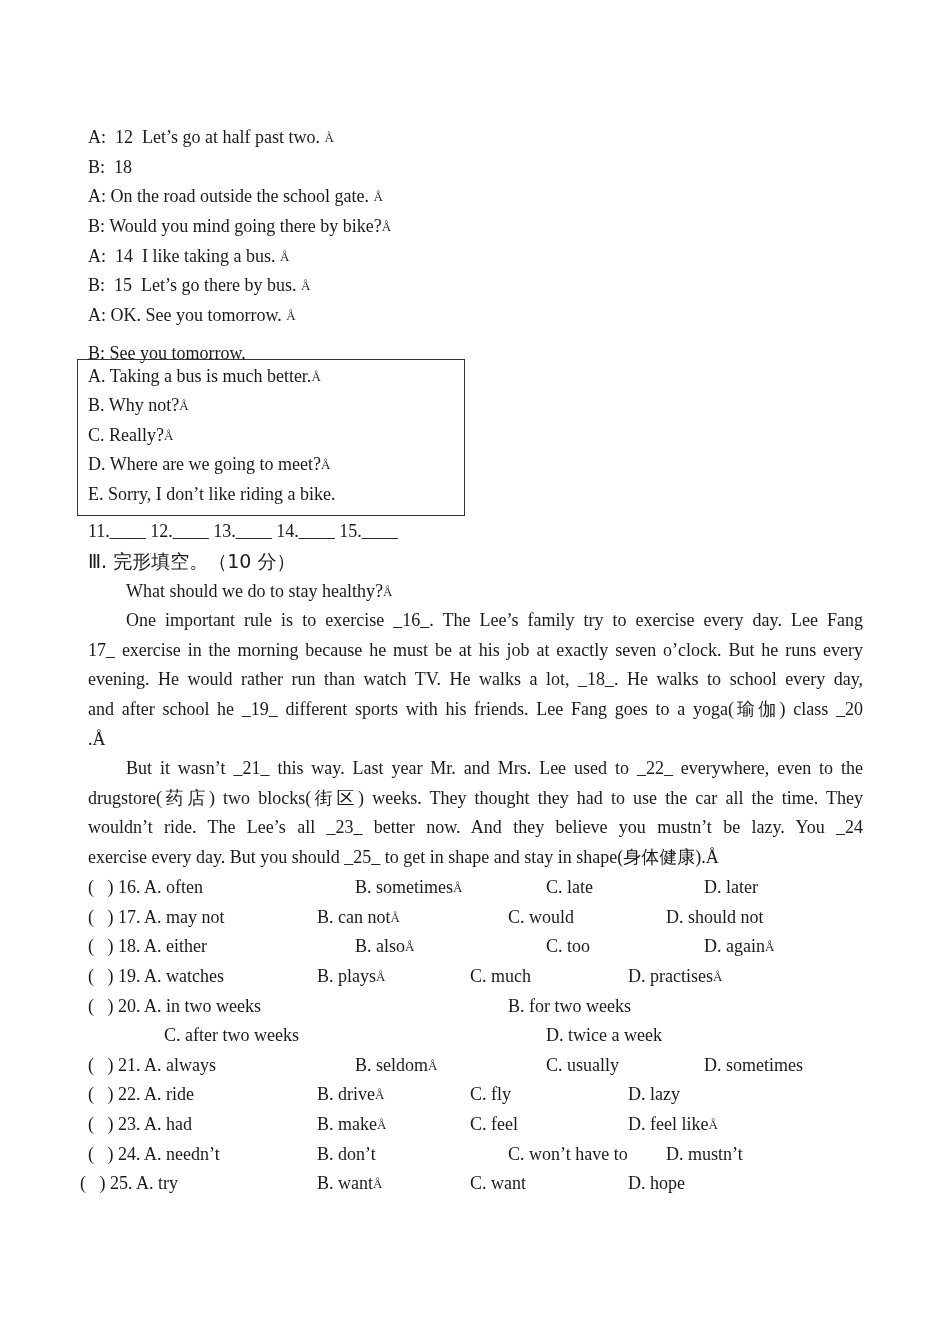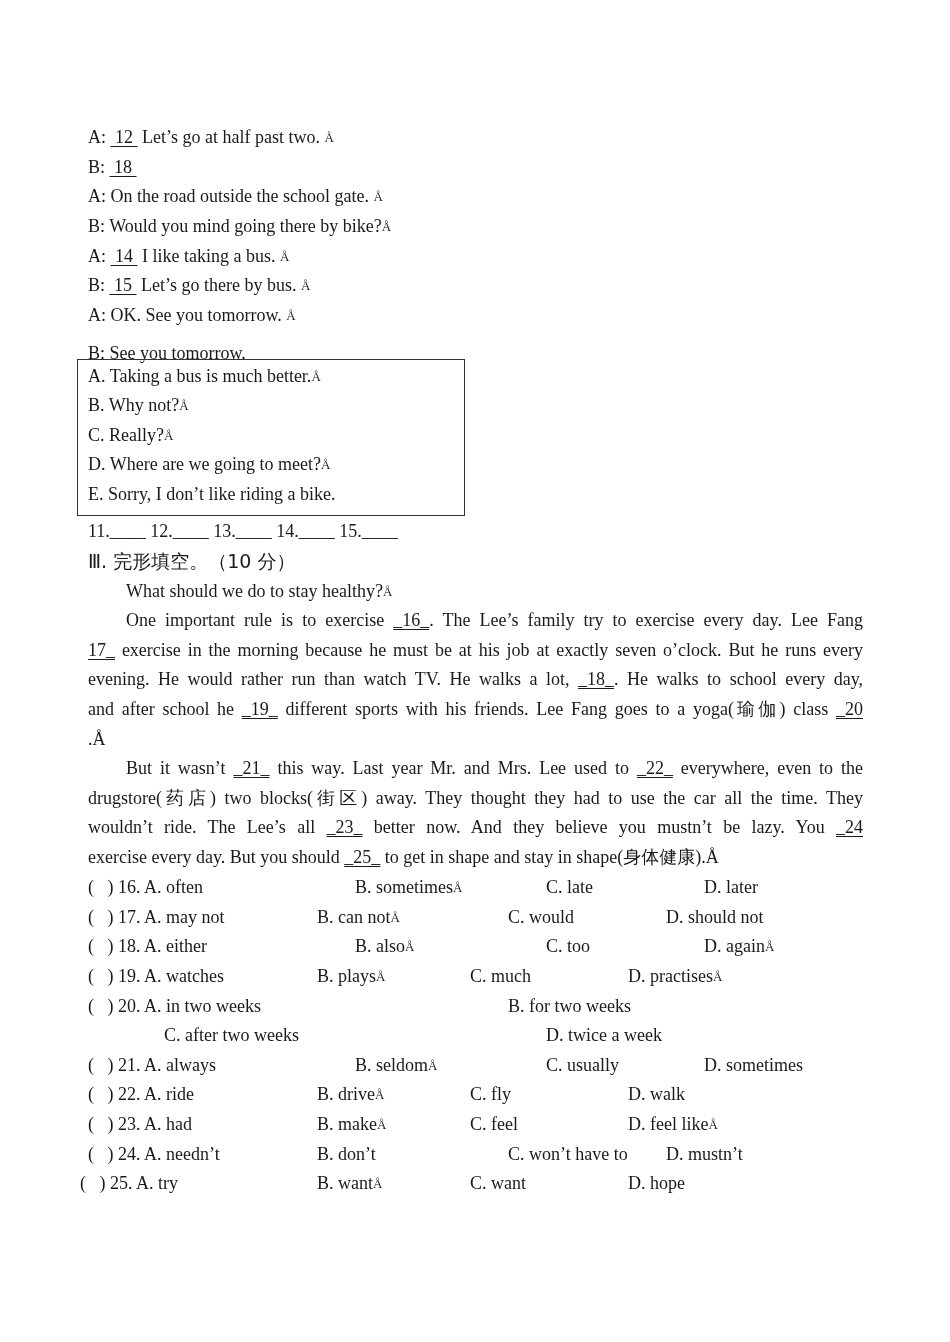--- a/index.html
+++ b/index.html
@@ -1,19 +1,19 @@
 <!DOCTYPE html>
 <html><head>
 <meta charset="utf-8">
 <style>
   html, body { margin:0; padding:0; background:#ffffff; }
   body { width:950px; height:1342px; position:relative; overflow:hidden;
          font-family:"Liberation Serif", "DejaVu Serif", serif; font-size:18px; color:#1a1a1a; }
   .ln { position:absolute; white-space:pre; line-height:22px; }
-  .blank { text-decoration:underline; text-underline-offset:3px; }
+  .blank { text-underline-offset:3px; }
   .mark { font-size:13px; vertical-align:1px; }
   .box { position:absolute; left:77px; top:359px; width:386px; height:155px;
          border:1px solid #333; }
   .heading { font-family:"DejaVu Sans", sans-serif; font-size:19px; }
   .just { position:absolute; left:88px; width:775px; line-height:22px; text-align:justify; text-align-last:justify; white-space:normal; }
   .opt { position:absolute; white-space:pre; line-height:22px; }
 </style>
 </head>
 <body>
 
@@ -38,21 +38,21 @@
 <div class="ln heading" style="left:88px;top:550px">Ⅲ. 完形填空。（10 分）</div>
 <div class="ln" style="left:126px;top:580px"><span>What should we do to stay healthy?</span><span class="mark">Å</span></div>
 
 <div class="just" style="top:609px;left:126px;width:737px"><span>One important rule is to exercise </span><span class="blank">_16_</span><span>. The Lee’s family try to exercise every day. Lee Fang</span></div>
 <div class="just" style="top:639px"><span class="blank">17_</span><span> exercise in the morning because he must be at his job at exactly seven o’clock. But he runs every</span></div>
 <div class="just" style="top:668px"><span>evening. He would rather run than watch TV. He walks a lot, </span><span class="blank">_18_</span><span>. He walks to school every day,</span></div>
 <div class="just" style="top:698px"><span>and after school he </span><span class="blank">_19_</span><span> different sports with his friends. Lee Fang goes to a yoga(瑜伽) class </span><span class="blank">_20</span></div>
 <div class="ln" style="left:88px;top:728px">.Å</div>
 
 <div class="just" style="top:757px;left:126px;width:737px"><span>But it wasn’t </span><span class="blank">_21_</span><span> this way. Last year Mr. and Mrs. Lee used to </span><span class="blank">_22_</span><span> everywhere, even to the</span></div>
-<div class="just" style="top:787px"><span>drugstore(药店) two blocks(街区) away. They thought they had to use the car all the time. They</span></div>
+<div class="just" style="top:787px"><span>drugstore(药店) two blocks(街区) weeks. They thought they had to use the car all the time. They</span></div>
 <div class="just" style="top:816px"><span>wouldn’t ride. The Lee’s all </span><span class="blank">_23_</span><span> better now. And they believe you mustn’t be lazy. You </span><span class="blank">_24</span></div>
 <div class="ln" style="left:88px;top:846px"><span>exercise every day. But you should </span><span class="blank">_25_</span><span> to get in shape and stay in shape(身体健康).Å</span></div>
 
 <div class="opt" style="left:88px;top:876px">(   ) 16. A. often</div>
 <div class="opt" style="left:355px;top:876px"><span>B. sometimes</span><span class="mark">Å</span></div>
 <div class="opt" style="left:546px;top:876px">C. late</div>
 <div class="opt" style="left:704px;top:876px">D. later</div>
 
 <div class="opt" style="left:88px;top:906px">(   ) 17. A. may not</div>
 <div class="opt" style="left:317px;top:906px"><span>B. can not</span><span class="mark">Å</span></div>
@@ -75,21 +75,21 @@
 <div class="opt" style="left:546px;top:1024px">D. twice a week</div>
 
 <div class="opt" style="left:88px;top:1054px">(   ) 21. A. always</div>
 <div class="opt" style="left:355px;top:1054px"><span>B. seldom</span><span class="mark">Å</span></div>
 <div class="opt" style="left:546px;top:1054px">C. usually</div>
 <div class="opt" style="left:704px;top:1054px">D. sometimes</div>
 
 <div class="opt" style="left:88px;top:1083px">(   ) 22. A. ride</div>
 <div class="opt" style="left:317px;top:1083px"><span>B. drive</span><span class="mark">Å</span></div>
 <div class="opt" style="left:470px;top:1083px">C. fly</div>
-<div class="opt" style="left:628px;top:1083px">D. walk</div>
+<div class="opt" style="left:628px;top:1083px">D. lazy</div>
 
 <div class="opt" style="left:88px;top:1113px">(   ) 23. A. had</div>
 <div class="opt" style="left:317px;top:1113px"><span>B. make</span><span class="mark">Å</span></div>
 <div class="opt" style="left:470px;top:1113px">C. feel</div>
 <div class="opt" style="left:628px;top:1113px"><span>D. feel like</span><span class="mark">Å</span></div>
 
 <div class="opt" style="left:88px;top:1143px">(   ) 24. A. needn’t</div>
 <div class="opt" style="left:317px;top:1143px">B. don’t</div>
 <div class="opt" style="left:508px;top:1143px">C. won’t have to</div>
 <div class="opt" style="left:666px;top:1143px">D. mustn’t</div>

